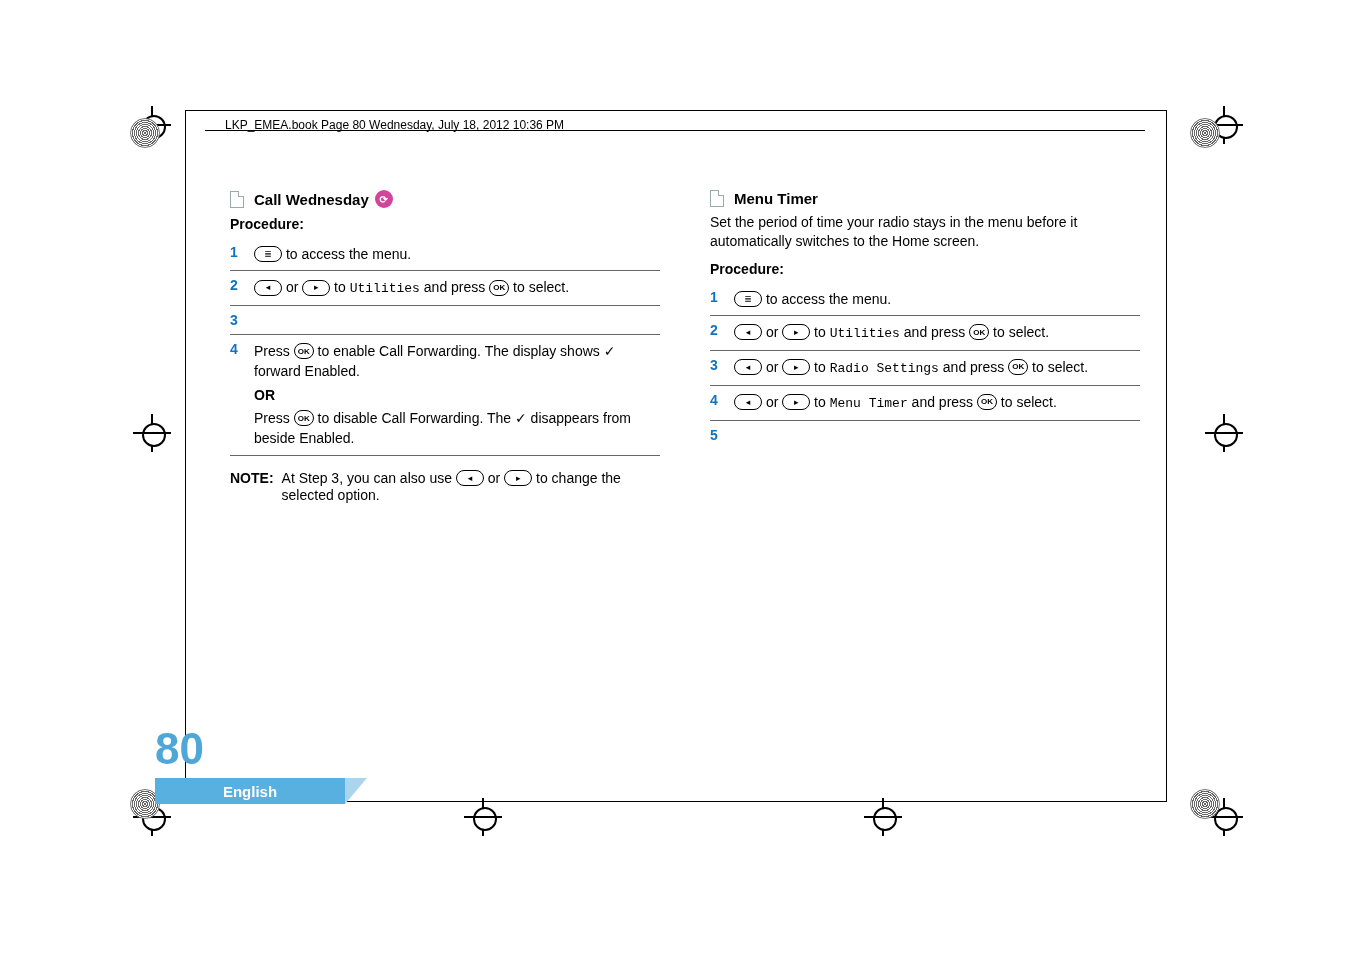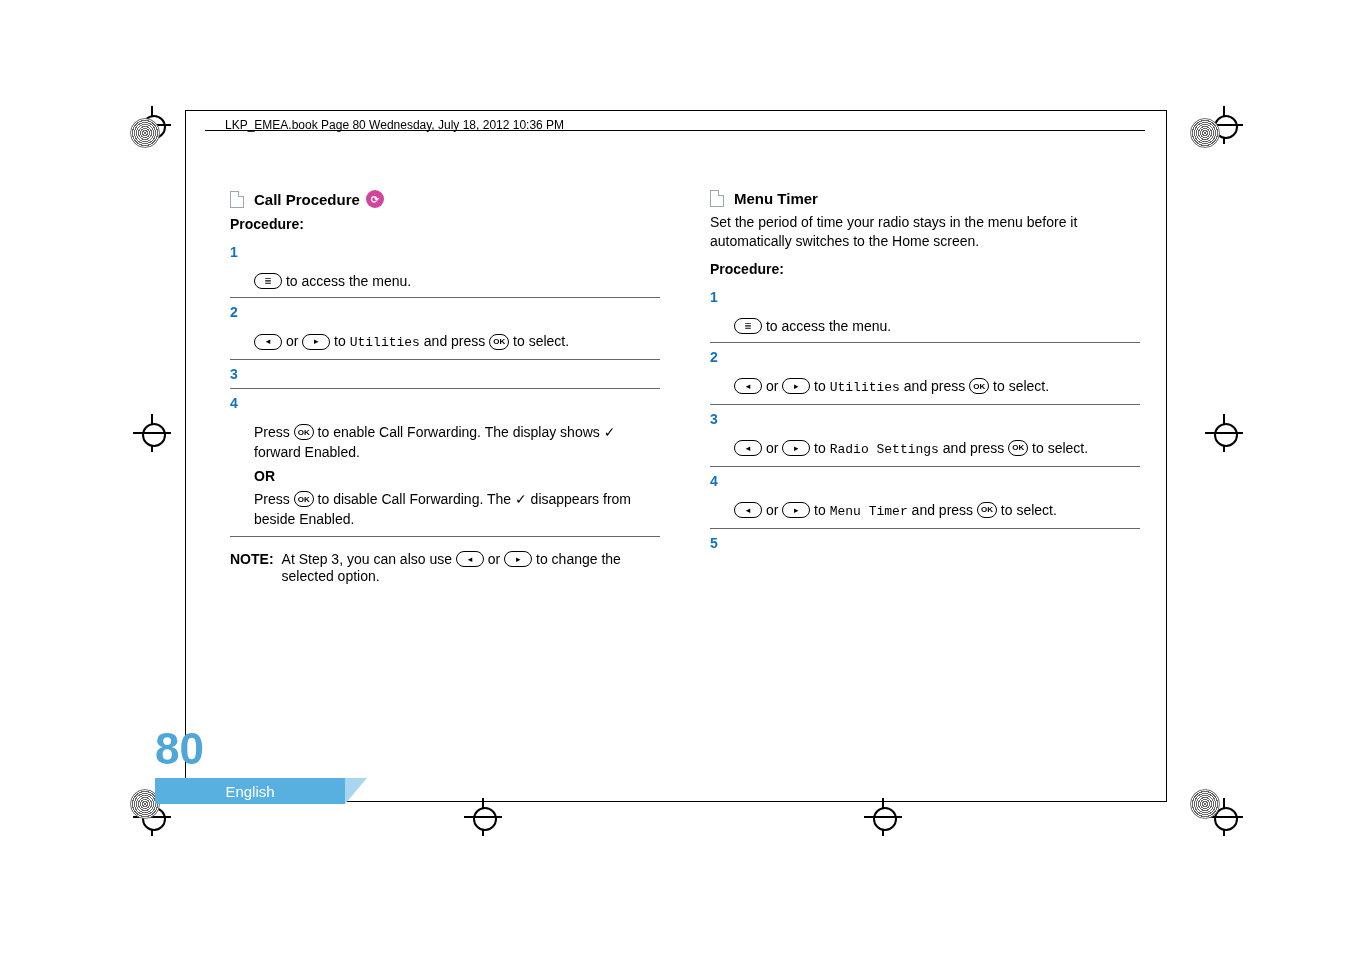--- a/index.html
+++ b/index.html
@@ -34,31 +34,31 @@
     position:absolute; left:230px; top:190px; width:910px; display:flex; gap:50px;
     font-size:14px; color:#000;
   }
   .col { width:430px; }
   .sect-title { font-weight:bold; font-size:15px; margin-bottom:6px; display:flex; align-items:center; gap:6px;}
   .para { margin:4px 0 10px 0; line-height:1.35; }
   .proc-label { font-weight:bold; margin:8px 0 6px 0; }
   .step-row { display:flex; align-items:flex-start; gap:10px; padding:6px 0; border-bottom:1px solid #666; }
   .step-row.noborder { border-bottom:none; }
   .step-num { font-weight:bold; color:#1273bd; width:14px; flex-shrink:0; }
-  .step-body { flex:1; line-height:1.45;margin-top:27px; }
+  .step-body { flex:1; line-height:1.45; }
   .mono { font-family: "Courier New", monospace; font-size:13px; }
   .note-row { display:flex; gap:8px; margin-top:14px; }
   .note-label { font-weight:bold; }
   .page-num {
     position:absolute; left:155px; bottom:180px; font-size:44px; font-weight:bold;
     color:#4fa7d8;
   }
   .lang-tab {
     position:absolute; left:155px; bottom:150px; width:190px; height:26px;
-    background:#57b0df; color:#fff; font-weight:normal; font-size:15px;
+    background:#57b0df; color:#fff; font-weight:bold; font-size:15px;
     display:flex; align-items:center; justify-content:center;
   }
   .lang-tab::after{
     content:""; position:absolute; right:-22px; top:0; width:0; height:0;
     border-top:26px solid #a9d6ee; border-right:22px solid transparent;
   }
   .icon-pill {
     display:inline-flex; align-items:center; justify-content:center;
     width:26px; height:14px; border:1.4px solid #000; border-radius:9px;
     vertical-align:middle; font-size:9px; position:relative; top:-1px;
@@ -132,21 +132,21 @@
 
 <div class="frame"></div>
 <div class="header-line"></div>
 <div class="header-text">LKP_EMEA.book  Page 80  Wednesday, July 18, 2012  10:36 PM</div>
 
 <div class="columns">
 
   <div class="col">
     <div class="sect-title">
       <span class="icon-doc"></span>
-      <span>Call Procedure</span>
+      <span>Call Wednesday</span>
       <span class="icon-badge">⟳</span>
     </div>
     <div class="proc-label">Procedure:</div>
 
     <div class="step-row">
       <div class="step-num">1</div>
       <div class="step-body">
         <span class="icon-pill">≣</span><span> to access the menu.</span>
       </div>
     </div>

